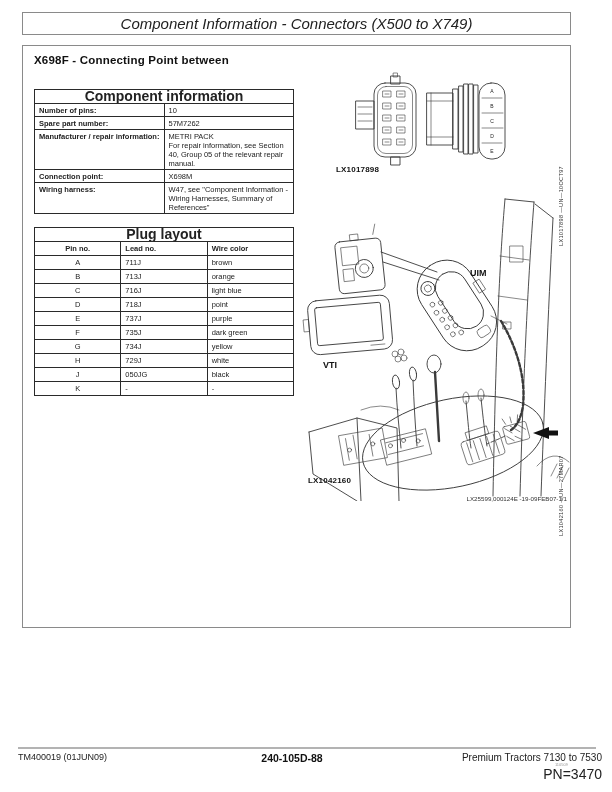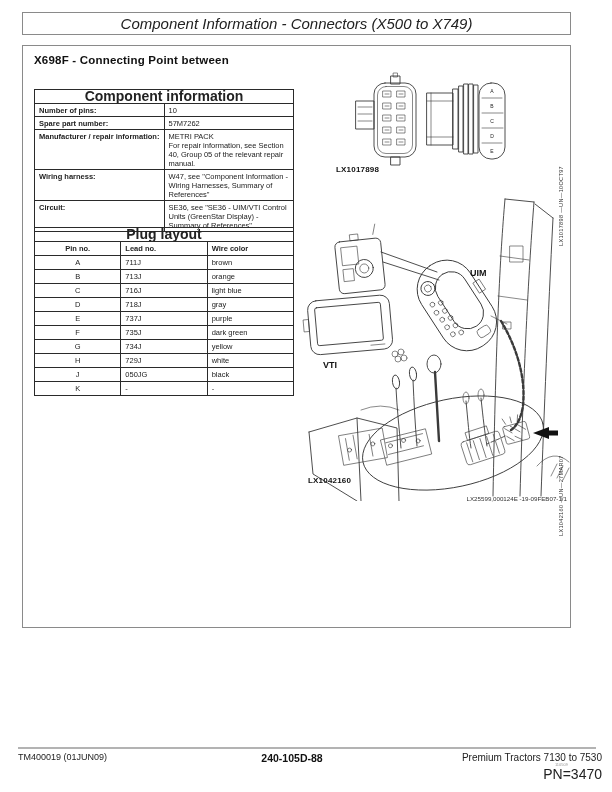--- a/index.html
+++ b/index.html
@@ -88,26 +88,26 @@
       <tr>
         <td class="lbl">Spare part number:</td>
         <td class="val">57M7262</td>
       </tr>
       <tr>
         <td class="lbl">Manufacturer / repair information:</td>
         <td class="val">METRI PACK
 For repair information, see Section 40, Group 05 of the relevant repair manual.</td>
       </tr>
       <tr>
+        <td class="lbl">Connection point:</td>
+        <td class="val">X698M</td>
+      </tr>
+      <tr>
         <td class="lbl">Wiring harness:</td>
         <td class="val">W47, see "Component Information - Wiring Harnesses, Summary of References"</td>
-      </tr>
-      <tr>
-        <td class="lbl">Circuit:</td>
-        <td class="val">SE36, see "SE36 - UIM/VTI Control Units (GreenStar Display) - Summary of References"</td>
       </tr>
     </tbody>
       </table>
 
     <table class="doc plug" style="top:181px;">
       <tbody>
           <tr>
         <th class="caption" colspan="3">Plug layout</th>
       </tr>
       <tr>
@@ -126,21 +126,21 @@
         <td>orange</td>
       </tr>
       <tr>
         <td class="pin">C</td>
         <td class="lead">716J</td>
         <td>light blue</td>
       </tr>
       <tr>
         <td class="pin">D</td>
         <td class="lead">718J</td>
-        <td>gray</td>
+        <td>point</td>
       </tr>
       <tr>
         <td class="pin">E</td>
         <td class="lead">737J</td>
         <td>purple</td>
       </tr>
       <tr>
         <td class="pin">F</td>
         <td class="lead">735J</td>
         <td>dark green</td>

